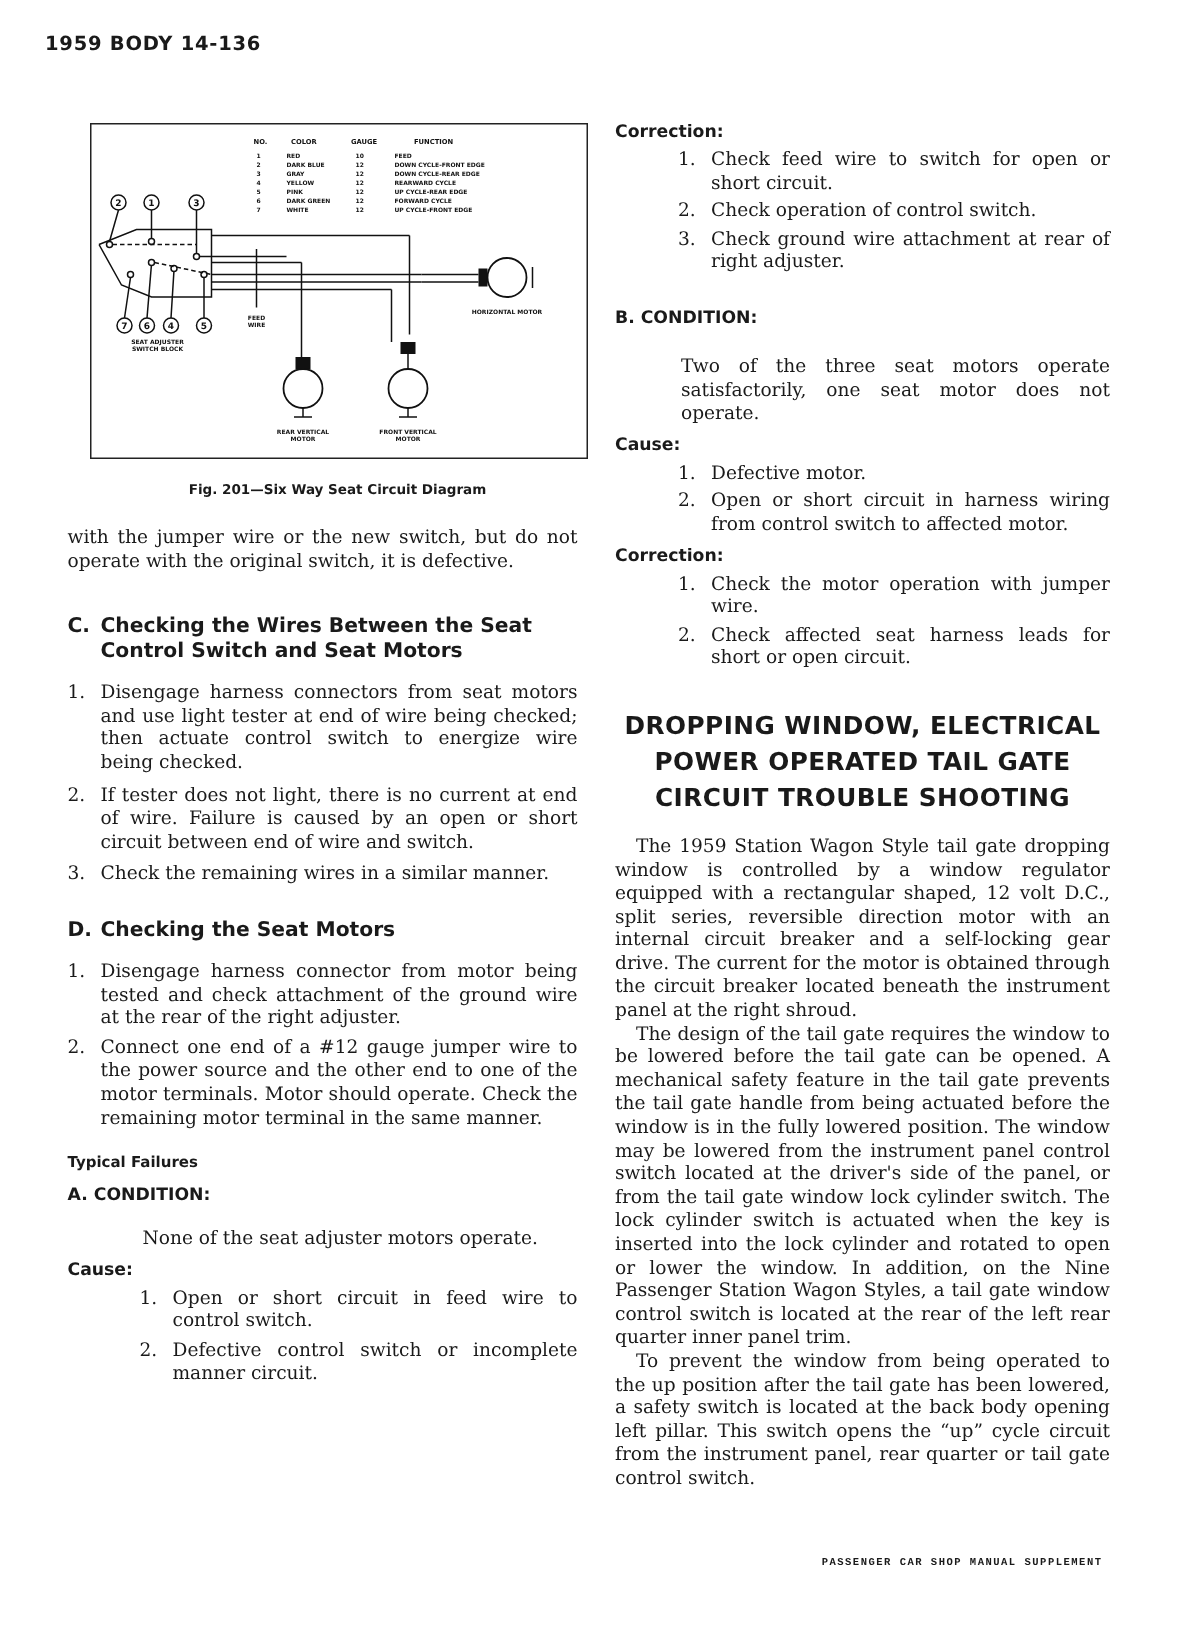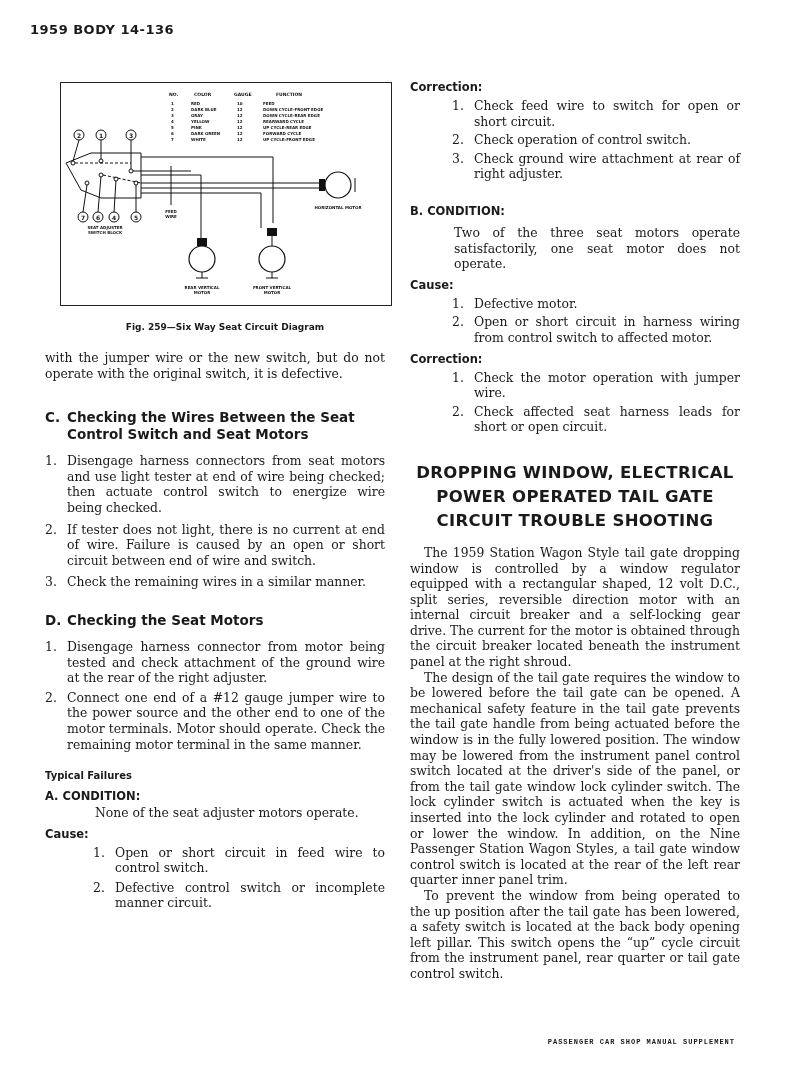--- a/index.html
+++ b/index.html
@@ -142,21 +142,21 @@
     <line x1="205" y1="195" x2="217" y2="195" stroke="#111"></line>
     <text x="211" y="206" font-size="4" text-anchor="middle">FRONT VERTICAL</text>
     <text x="211" y="211" font-size="4" text-anchor="middle">MOTOR</text>
 
     <text x="44" y="146" font-size="4" text-anchor="middle">SEAT ADJUSTER</text>
     <text x="44" y="151" font-size="4" text-anchor="middle">SWITCH BLOCK</text>
     <text x="110" y="130" font-size="4" text-anchor="middle">FEED</text>
     <text x="110" y="135" font-size="4" text-anchor="middle">WIRE</text>
   </svg>
 </div>
-<div class="fig-caption">Fig. 259—Six Way Seat Circuit Diagram</div>
+<div class="fig-caption">Fig. 201—Six Way Seat Circuit Diagram</div>
 
 <div class="col-left" style="top:350px;">
   <p class="p">with the jumper wire or the new switch, but do not operate with the original switch, it is defective.</p>
 
   <div style="height:28px"></div>
   <div class="h-sec sans-h">
     <span class="ltr">C.</span>
     <span>Checking the Wires Between the Seat Control Switch and Seat Motors</span>
   </div>
   <div style="height:10px"></div>
@@ -189,21 +189,21 @@
     <li>
         <span class="n">2.</span>
         <span class="t">Connect one end of a #12 gauge jumper wire to the power source and the other end to one of the motor terminals. Motor should operate. Check the remaining motor terminal in the same manner.</span>
       </li>
   </ol>
 
   <div style="height:18px"></div>
   <div class="sans-h" style="font-size:10px">Typical Failures</div>
   <div style="height:8px"></div>
   <div class="sans-h h-sub">A. CONDITION:</div>
-  <p class="p" style="padding-left:50px; margin-top:2px">None of the seat adjuster motors operate.</p>
+  <p class="p" style="padding-left:50px; margin-top:14px">None of the seat adjuster motors operate.</p>
   <div class="sans-h h-sub" style="margin-top:6px">Cause:</div>
   <ol class="steps" style="padding-left:48px; margin-top:4px">
     <li style="margin-bottom:4px">
         <span class="n">1.</span>
         <span class="t">Open or short circuit in feed wire to control switch.</span>
       </li>
     <li>
         <span class="n">2.</span>
         <span class="t">Defective control switch or incomplete manner circuit.</span>
       </li>
@@ -221,21 +221,21 @@
         <span class="n">2.</span>
         <span class="t">Check operation of control switch.</span>
       </li>
     <li>
         <span class="n">3.</span>
         <span class="t">Check ground wire attachment at rear of right adjuster.</span>
       </li>
   </ol>
 
   <div class="sans-h h-sub" style="margin-top:22px">B. CONDITION:</div>
-  <p class="p" style="padding-left:44px; margin-top:7px">Two of the three seat motors operate satisfactorily, one seat motor does not operate.</p>
+  <p class="p" style="padding-left:44px; margin-top:18px">Two of the three seat motors operate satisfactorily, one seat motor does not operate.</p>
   <div class="sans-h h-sub" style="margin-top:6px">Cause:</div>
   <ol class="steps" style="padding-left:42px; margin-top:4px">
     <li style="margin-bottom:3px">
         <span class="n">1.</span>
         <span class="t">Defective motor.</span>
       </li>
     <li>
         <span class="n">2.</span>
         <span class="t">Open or short circuit in harness wiring from control switch to affected motor.</span>
       </li>

